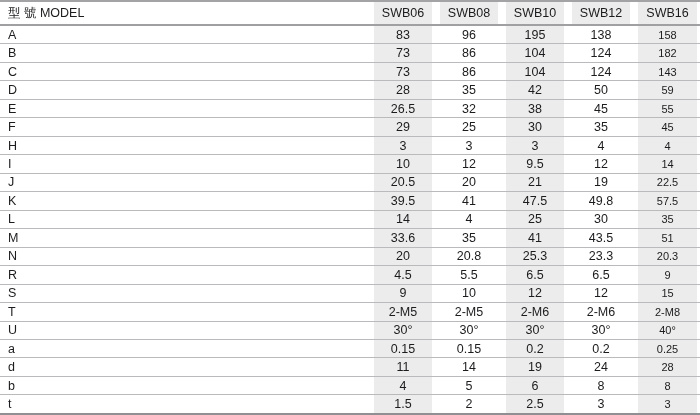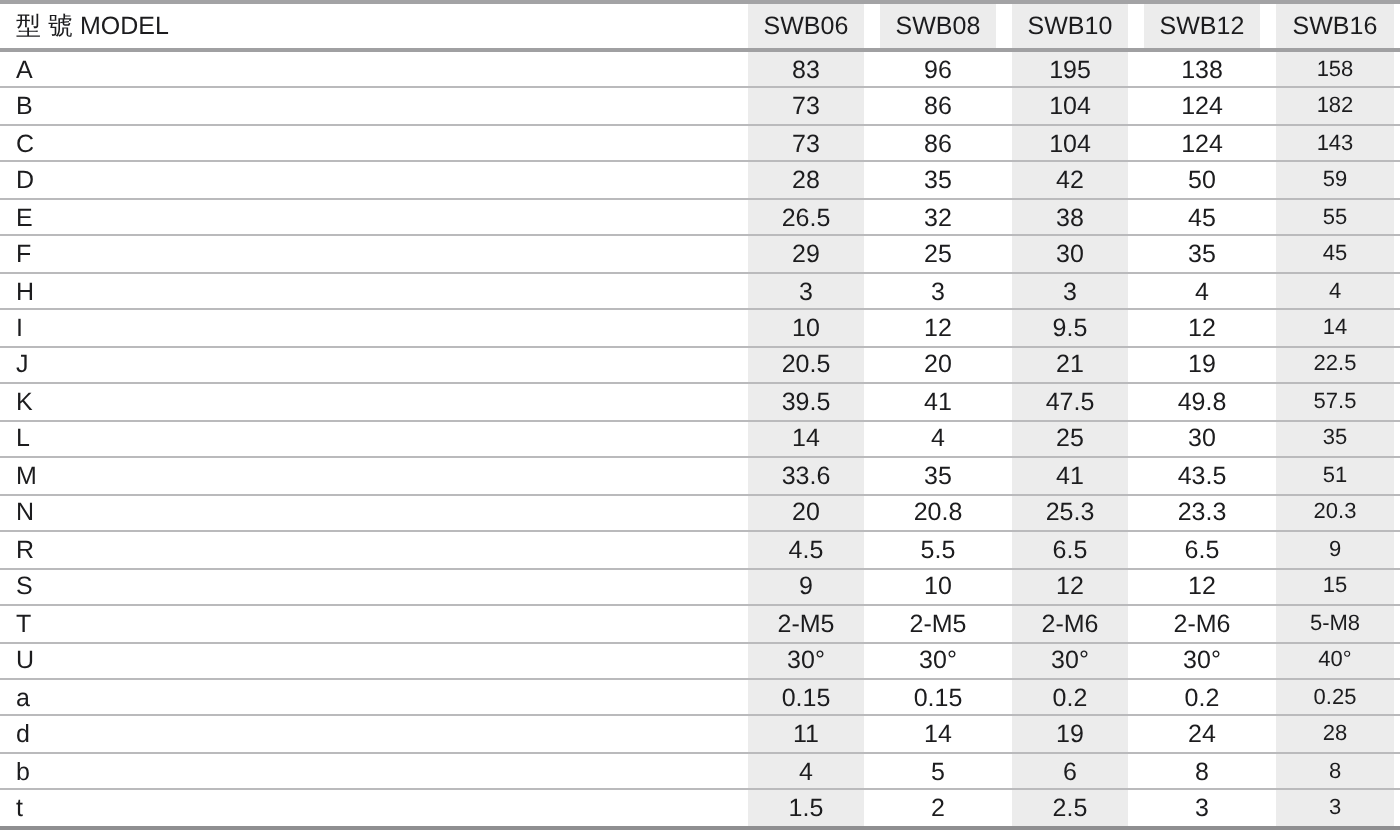--- a/index.html
+++ b/index.html
@@ -201,21 +201,21 @@
         <div class="data-cell shaded">12</div>
         <div class="data-cell">12</div>
         <div class="data-cell shaded last">15</div>
       </div>
       <div class="row">
         <div class="label-cell">T</div>
         <div class="data-cell shaded">2-M5</div>
         <div class="data-cell">2-M5</div>
         <div class="data-cell shaded">2-M6</div>
         <div class="data-cell">2-M6</div>
-        <div class="data-cell shaded last">5-M8</div>
+        <div class="data-cell shaded last">2-M8</div>
       </div>
       <div class="row">
         <div class="label-cell">U</div>
         <div class="data-cell shaded">30°</div>
         <div class="data-cell">30°</div>
         <div class="data-cell shaded">30°</div>
         <div class="data-cell">30°</div>
         <div class="data-cell shaded last">40°</div>
       </div>
       <div class="row">

